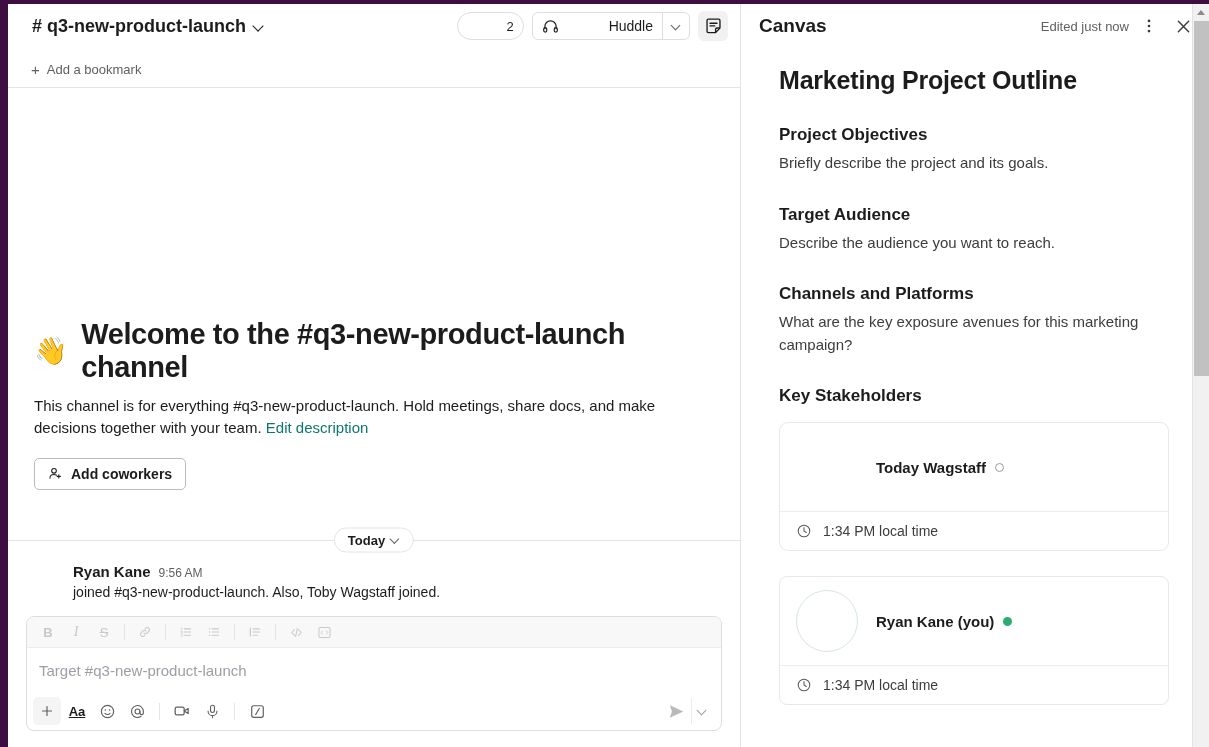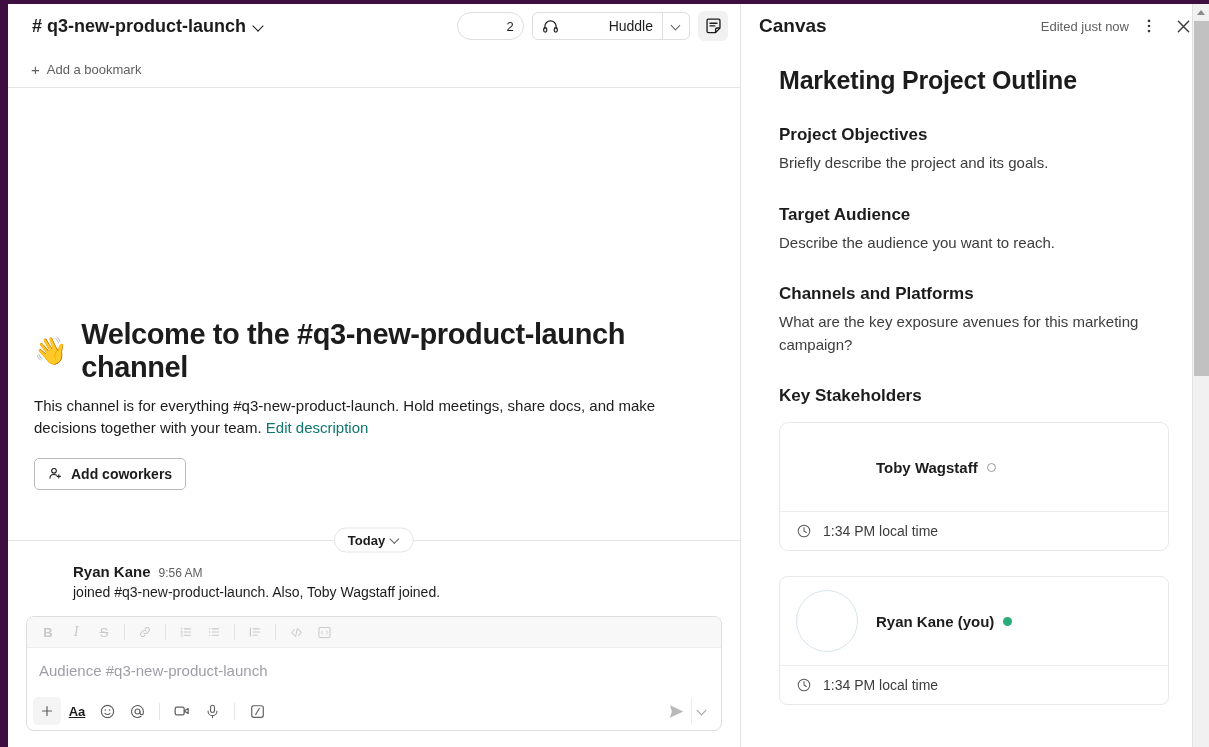--- a/index.html
+++ b/index.html
@@ -378,21 +378,21 @@
             </svg>
           </div>
           <div class="fmt-btn">
             <svg width="15" height="15" viewBox="0 0 20 20" fill="none">
               <rect x="2.6" y="3.4" width="14.8" height="13.2" rx="2" stroke="#c9c9c9" stroke-width="1.4"></rect>
               <path d="M7.4 8 5.6 10l1.8 2M12.6 8l1.8 2-1.8 2" stroke="#c9c9c9" stroke-width="1.3" stroke-linecap="round" stroke-linejoin="round"></path>
             </svg>
           </div>
         </div>
 
-        <div class="compose-input">Audience #q3-new-product-launch</div>
+        <div class="compose-input">Target #q3-new-product-launch</div>
 
         <div class="tool-bar">
           <div class="tool-btn plus">
             <svg width="16" height="16" viewBox="0 0 20 20" fill="none">
               <path d="M10 4.4v11.2M4.4 10h11.2" stroke="#616061" stroke-width="1.5" stroke-linecap="round"></path>
             </svg>
           </div>
           <div class="tool-btn" style="font-size:13px;text-decoration:underline;font-weight:600;color:#1d1c1d;">Aa</div>
           <div class="tool-btn">
             <svg width="17" height="17" viewBox="0 0 20 20" fill="none">
@@ -481,21 +481,21 @@
 
       <h2 class="cv-h2">Channels and Platforms</h2>
       <p class="cv-p">What are the key exposure avenues for this marketing campaign?</p>
 
       <h2 class="cv-h2">Key Stakeholders</h2>
 
       <div class="stake-card">
         <div class="stake-main">
           <span class="stake-av-sq"><span class="av-toby"></span></span>
           <span class="stake-name">
-            <span>Toby Wagstaff</span>
+            <span>Today Wagstaff</span>
             <span class="dot-off"></span>
           </span>
         </div>
         <div class="stake-foot">
           <svg width="16" height="16" viewBox="0 0 20 20" fill="none">
             <circle cx="10" cy="10" r="7.2" stroke="#5b5b5b" stroke-width="1.3"></circle>
             <path d="M10 5.8V10l2.9 1.8" stroke="#5b5b5b" stroke-width="1.3" stroke-linecap="round"></path>
           </svg>
           <span>1:34 PM local time</span>
         </div>

